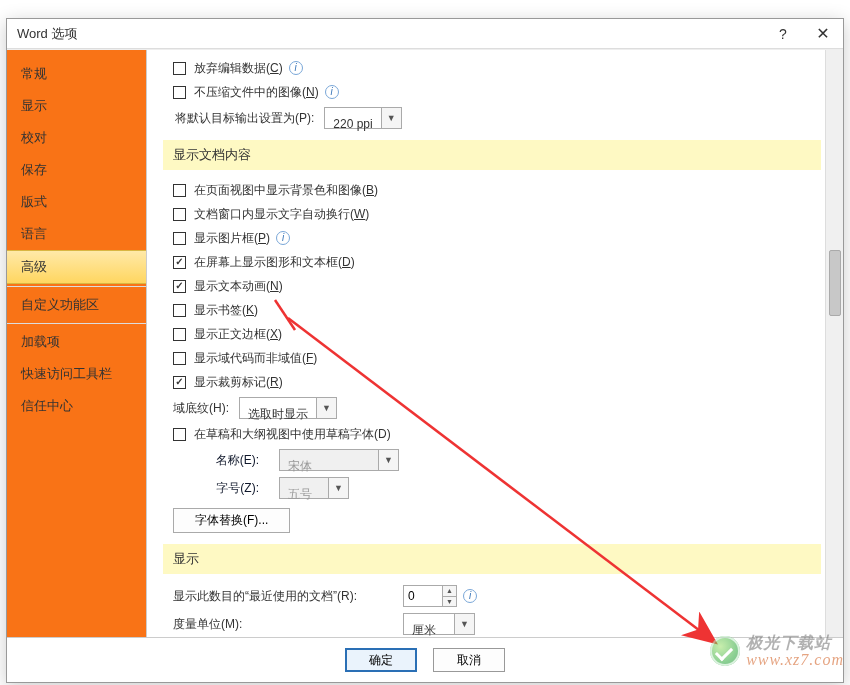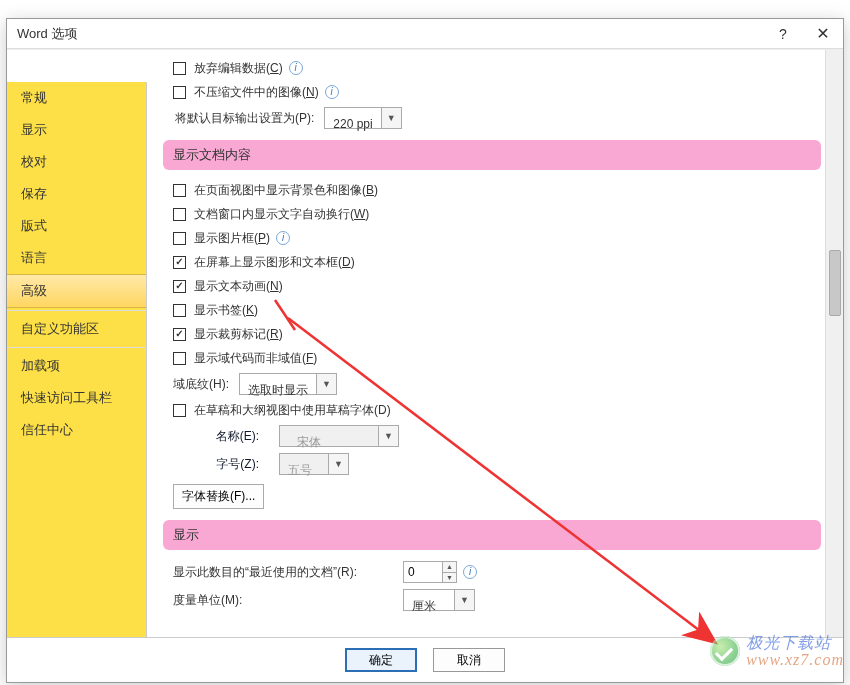--- a/index.html
+++ b/index.html
@@ -3,61 +3,61 @@
 <meta charset="utf-8">
 <style>
   * { box-sizing: border-box; margin: 0; padding: 0; }
   body { font-family: "Microsoft YaHei", "SimSun", sans-serif; font-size: 12px; background: #fff; color: #333; position: relative; width: 850px; height: 685px; overflow: hidden; }
   .dialog { position: absolute; left: 6px; top: 18px; width: 838px; height: 665px; border: 1px solid #999; background: #fff; display: flex; flex-direction: column; box-shadow: 0 4px 18px rgba(0,0,0,0.2); }
   .titlebar { height: 30px; border-bottom: 1px solid #ddd; display: flex; align-items: center; padding: 0 0 0 10px; font-size: 13px; }
   .titlebar .title { flex: 1; }
   .titlebar .btn { width: 40px; height: 30px; display: flex; align-items: center; justify-content: center; font-size: 14px; }
   .titlebar .btn.close { font-size: 16px; }
   .body { flex: 1; display: flex; overflow: hidden; border-top: 1px solid #eee; }
-  .sidebar { width: 140px; border-right: 1px solid #ccc; background: #fde047; padding-top: 0; margin-top: 32px; }
+  .sidebar { width: 140px; border-right: 1px solid #ccc; background: #f97316; padding-top: 8px; }
   .sidebar .item { padding: 7px 14px; font-size: 13px; }
   .sidebar .item.sep { border-top: 1px solid #ddd; margin-top: 2px; padding-top: 9px; }
   .sidebar .item.active { background: linear-gradient(#ffe9a8, #ffd660); border-top: 1px solid #d9b642; border-bottom: 1px solid #d9b642; }
   .content-wrap { flex: 1; position: relative; }
   .content { position: absolute; inset: 0 18px 0 6px; overflow: hidden; padding: 6px 4px 6px 10px; }
   .scrollbar { position: absolute; right: 0; top: 0; width: 18px; height: 100%; background: #f0f0f0; border-left: 1px solid #ddd; }
   .scroll-thumb { position: absolute; right: 2px; top: 200px; width: 12px; height: 66px; background: #c8c8c8; border: 1px solid #aaa; border-radius: 2px; }
-  .section-hdr { background: #f9a8d4; padding: 6px 10px; font-size: 13px; margin: 8px 0 8px 0; border-top-width: 0; border-radius: 6px; }
+  .section-hdr { background: #fef9c3; padding: 6px 10px; font-size: 13px; margin: 8px 0 8px 0; border-top-width: 0; }
   .row { display: flex; align-items: center; padding: 3px 0 3px 10px; min-height: 24px; }
   .row.indent1 { padding-left: 30px; }
   .cb { width: 13px; height: 13px; border: 1px solid #333; margin-right: 8px; display: inline-flex; align-items: center; justify-content: center; font-size: 10px; line-height: 1; flex-shrink: 0; background: #fff; }
   .cb.checked::after { content: "✓"; font-weight: bold; color: #333; }
   .lbl u { text-decoration: underline; }
   .info { display: inline-block; width: 14px; height: 14px; border: 1px solid #7aa7d8; border-radius: 50%; color: #3a76b8; font-size: 10px; text-align: center; line-height: 12px; margin-left: 6px; font-style: italic; flex-shrink: 0; }
   .info::after { content: "i"; }
   .select { display: inline-flex; align-items: center; border: 1px solid #aaa; background: #fff; height: 22px; }
   .select .val { padding: 0 8px; min-width: 48px; margin-top: 12px; }
   .select .arrow { width: 20px; height: 100%; border-left: 1px solid #aaa; display: flex; align-items: center; justify-content: center; font-size: 9px; color: #555; background: #f5f5f5; }
   .select.disabled { background: #f0f0f0; color: #999; }
-  .pushbtn { border: 1px solid #aaa; background: #fdfdfd; padding: 3px 8px; font-size: 12px; }
+  .pushbtn { border: 1px solid #aaa; background: #fdfdfd; padding: 3px 21px; font-size: 12px; }
   .label-left { width: 66px; text-align: right; margin-right: 20px; color: #0f172a; }
   .label-field { margin-right: 10px; }
   .spinner { display: inline-flex; border: 1px solid #aaa; height: 22px; }
   .spinner input { border: none; width: 38px; padding: 0 4px; font-size: 12px; outline: none; }
   .spinner .spins { width: 14px; border-left: 1px solid #aaa; display: flex; flex-direction: column; }
   .spinner .spins div { flex: 1; font-size: 7px; text-align: center; line-height: 9px; color: #555; background: #f5f5f5; }
   .spinner .spins div:first-child { border-bottom: 1px solid #aaa; }
   .buttonbar { border-top: 1px solid #ccc; padding: 10px 14px; display: flex; justify-content: center; gap: 16px; background: #fff; }
   .dlg-btn { min-width: 72px; height: 24px; border: 1px solid #999; background: #fdfdfd; font-size: 12px; }
   .dlg-btn.primary { border: 2px solid #2a6fb5; background: #eaf3fc; }
   
   
   .annot { position: absolute; pointer-events: none; z-index: 50; }
 
   
   .watermark { position: absolute; right: 6px; bottom: 16px; display: flex; align-items: center; gap: 6px; opacity: 0.55; z-index: 60; }
   .wm-icon { width: 30px; height: 30px; border-radius: 50%; background: radial-gradient(circle at 35% 35%, #9be06a, #2aa83a 60%, #107d22); position: relative; box-shadow: 0 0 0 2px #bfe8c5 inset; }
   .wm-icon::after { content: ""; position: absolute; left: 50%; top: 24%; width: 7px; height: 13px; border: solid #fff; border-width: 0 3px 3px 0; transform: translateX(-60%) rotate(45deg); }
   .wm-text { display: flex; flex-direction: column; line-height: 1.1; font-style: italic; font-family: "SimSun", serif; }
-  .wm-text .l1 { color: #1d4ed8; font-size: 16px; font-weight: normal; letter-spacing: 1px; }
+  .wm-text .l1 { color: #737373; font-size: 16px; font-weight: bold; letter-spacing: 1px; }
   .wm-text .l2 { color: #d05a1c; font-size: 16px; letter-spacing: 1px; }
 </style>
 </head>
 <body>
 
 <div class="dialog">
 
   <div class="titlebar">
     <span class="title">Word 选项</span>
     <span class="btn">?</span>
@@ -126,45 +126,49 @@
             </div>
             <div class="row">
               <span class="cb checked"></span>
               <span class="lbl"><span>显示文本动画(<u>N</u>)</span></span>
             </div>
             <div class="row">
               <span class="cb"></span>
               <span class="lbl"><span>显示书签(<u>K</u>)</span></span>
             </div>
             <div class="row">
+              <span class="cb"></span>
+              <span class="lbl"><span>显示正文边框(<u>X</u>)</span></span>
+            </div>
+            <div class="row">
+              <span class="cb"></span>
+              <span class="lbl"><span>显示域代码而非域值(<u>F</u>)</span></span>
+            </div>
+            <div class="row">
               <span class="cb checked"></span>
               <span class="lbl"><span>显示裁剪标记(<u>R</u>)</span></span>
-            </div>
-            <div class="row">
-              <span class="cb"></span>
-              <span class="lbl"><span>显示域代码而非域值(<u>F</u>)</span></span>
             </div>
           </div>
 
         <div class="row">
           <span class="label-field">域底纹(H):</span>
           <span class="select">
             <span class="val">选取时显示</span>
             <span class="arrow">▼</span>
           </span>
         </div>
 
         <div class="row">
           <span class="cb"></span>
           <span class="lbl">在草稿和大纲视图中使用草稿字体(D)</span>
         </div>
 
         <div class="row indent1">
           <span class="label-left">名称(E):</span>
-          <span class="select disabled" style="width:120px;padding-left:9px;">
+          <span class="select disabled" style="width:120px;">
             <span class="val">宋体</span>
             <span class="arrow" style="margin-left:auto;">▼</span>
           </span>
         </div>
 
         <div class="row indent1">
           <span class="label-left">字号(Z):</span>
           <span class="select disabled">
             <span class="val">五号</span>
             <span class="arrow">▼</span>

